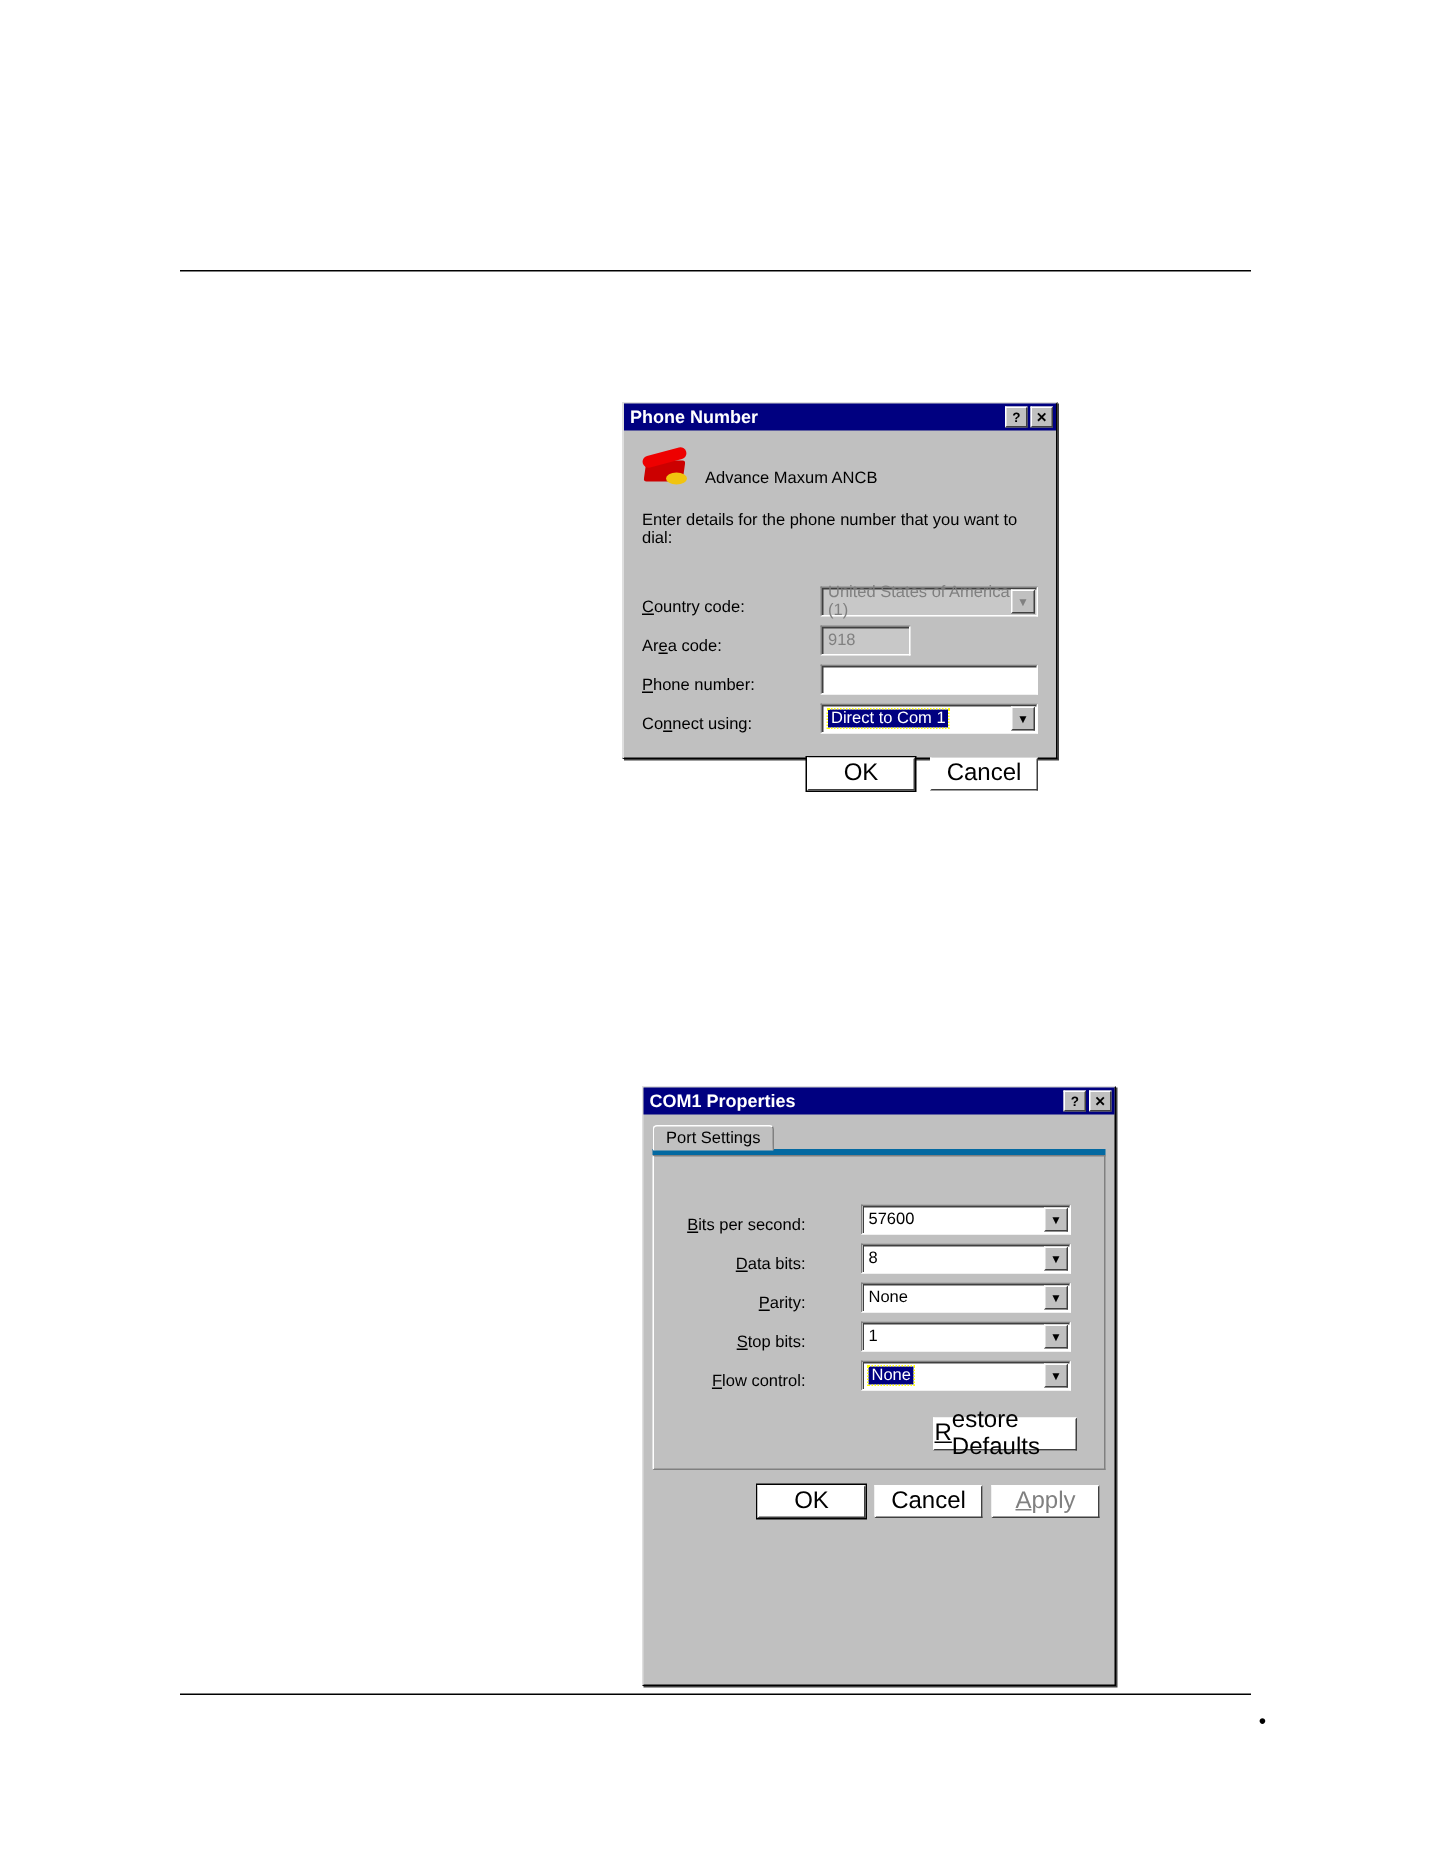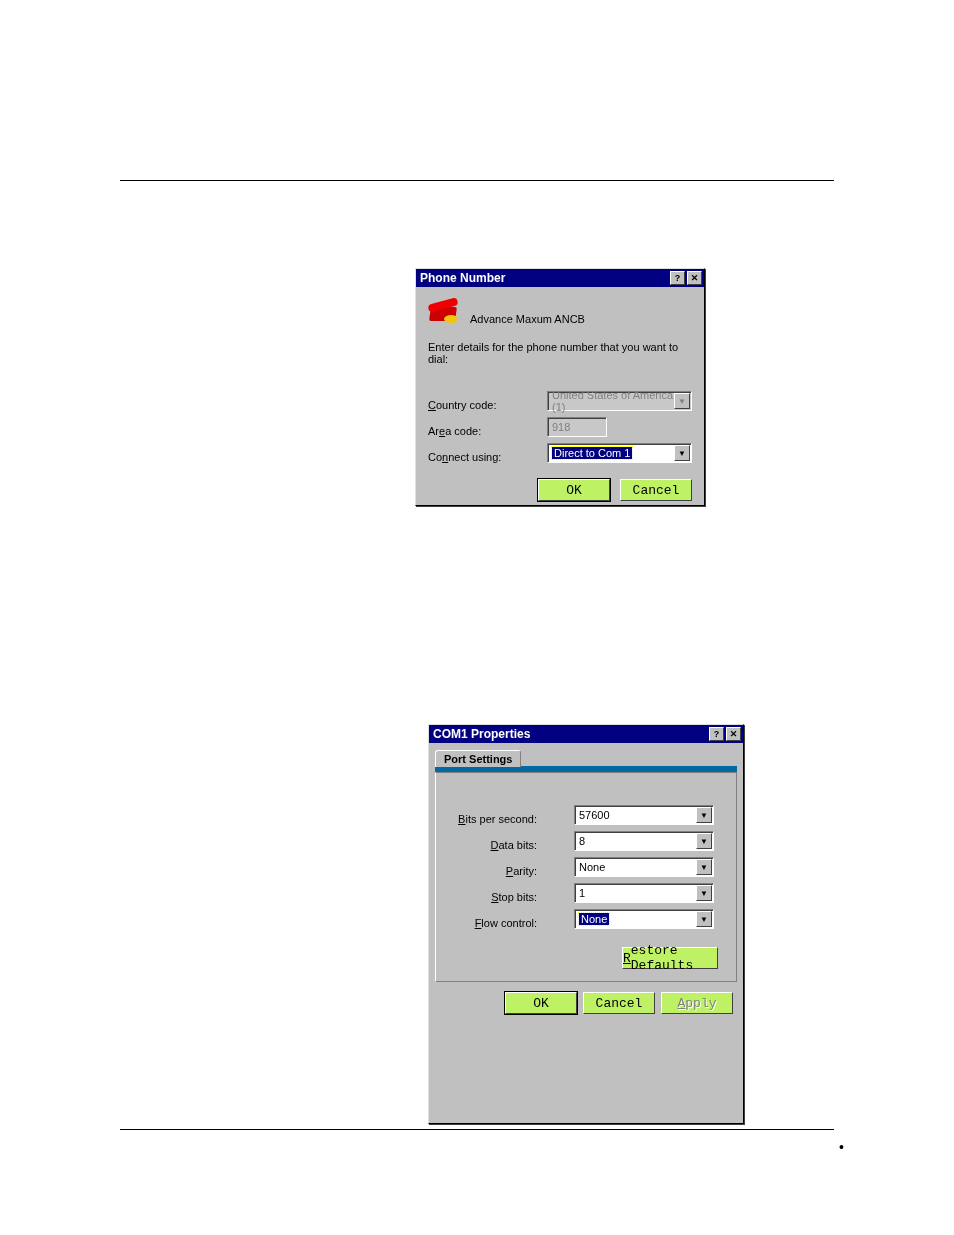--- a/index.html
+++ b/index.html
@@ -111,33 +111,33 @@
     font-size:8px;
   }
   .field.sel span.val {
     background:#000080; color:#fff; padding:0 2px;
     outline:1px dotted #ff0;
   }
 
   .btnrow { display:flex; justify-content:flex-end; gap:10px; margin-top:16px; }
   .btn {
     width:72px; height:22px;
-    background:#bef264;
+    background:#ffffff;
     border:1px solid #fff;
     border-right-color:#404040;
     border-bottom-color:#404040;
-    font-size:13px;
-    display:flex; align-items:center; justify-content:center;font-family:Liberation Mono, monospace;
+    font-size:16px;
+    display:flex; align-items:center; justify-content:center;
   }
   .btn.default { box-shadow:0 0 0 1px #000; }
   .btn.disabled { color:#808080; text-shadow:1px 1px 0 #fff; }
 
   
   .com .win-body { padding:6px; }
-  .tabstrip { display:flex; border-bottom:6px solid #0369a1; margin-bottom:0;font-weight:bold; }
+  .tabstrip { display:flex; border-bottom:4px solid #0369a1; margin-bottom:0; }
   .tab {
     background:#c0c0c0;
     border:1px solid #fff;
     border-right-color:#808080;
     border-bottom:none;
     padding:2px 8px;
     font-size:11px;
     position:relative; top:1px;
     border-top-left-radius:3px; border-top-right-radius:3px;
   }
@@ -188,20 +188,26 @@
         </div>
       </div>
 
       <div class="form-row">
         <label>Ar<span class="ul">e</span>a code:</label>
         <div class="field disabled" style="flex:0 0 60px">
           <span>918</span>
         </div>
       </div>
 
+      <div class="form-row">
+        <label><span class="ul">P</span>hone number:</label>
+        <div class="field">
+          <span></span>
+        </div>
+      </div>
 
       <div class="form-row">
         <label>Co<span class="ul">n</span>nect using:</label>
         <div class="field sel">
           <span class="val">Direct to Com 1</span>
           <span class="drop">▼</span>
         </div>
       </div>
 
       <div class="btnrow">

